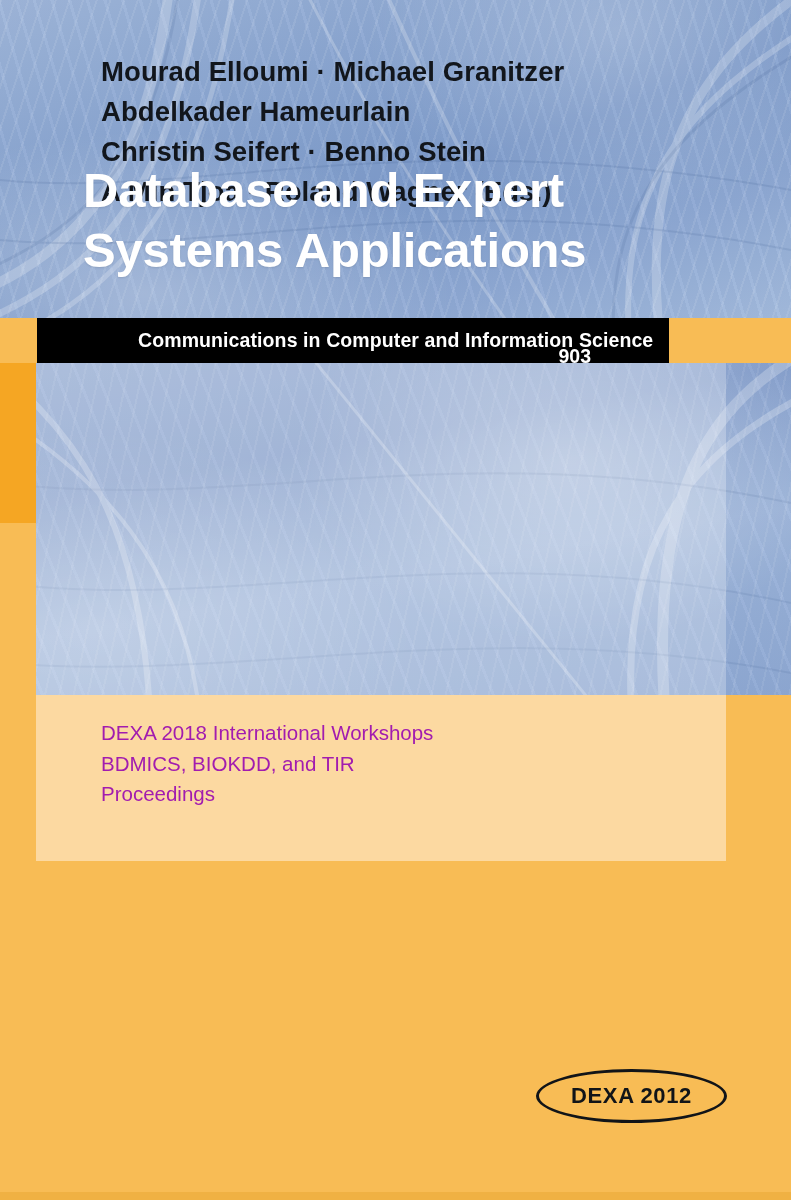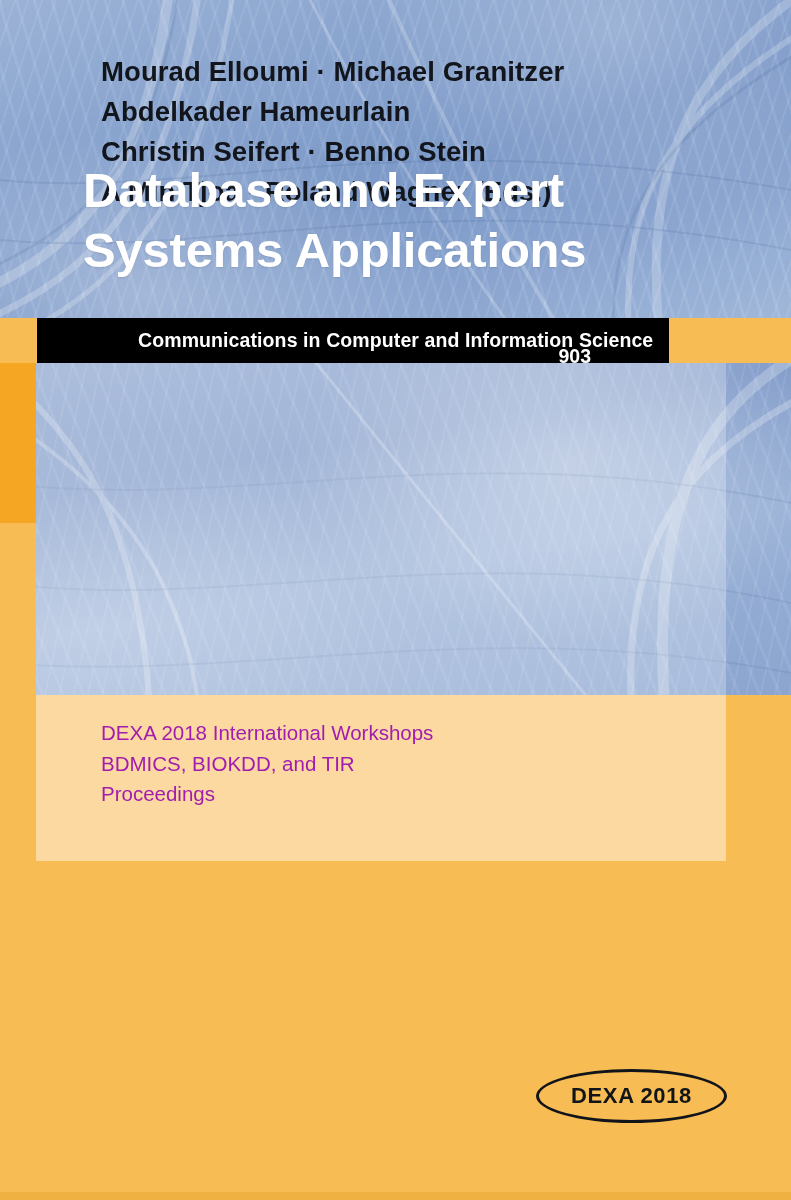--- a/index.html
+++ b/index.html
@@ -284,17 +284,17 @@
   <div class="subtitle">
     <div>DEXA 2018 International Workshops</div>
     <div>BDMICS, BIOKDD, and TIR</div>
     <div>Proceedings</div>
   </div>
 
   <div class="bottom-area"></div>
 
 
   <div class="dexa-stamp">
-    <span>DEXA 2018</span>
+    <span>DEXA 2012</span>
   </div>
 
   <div class="page-edge"></div>
 </div>
 
 </body></html>

